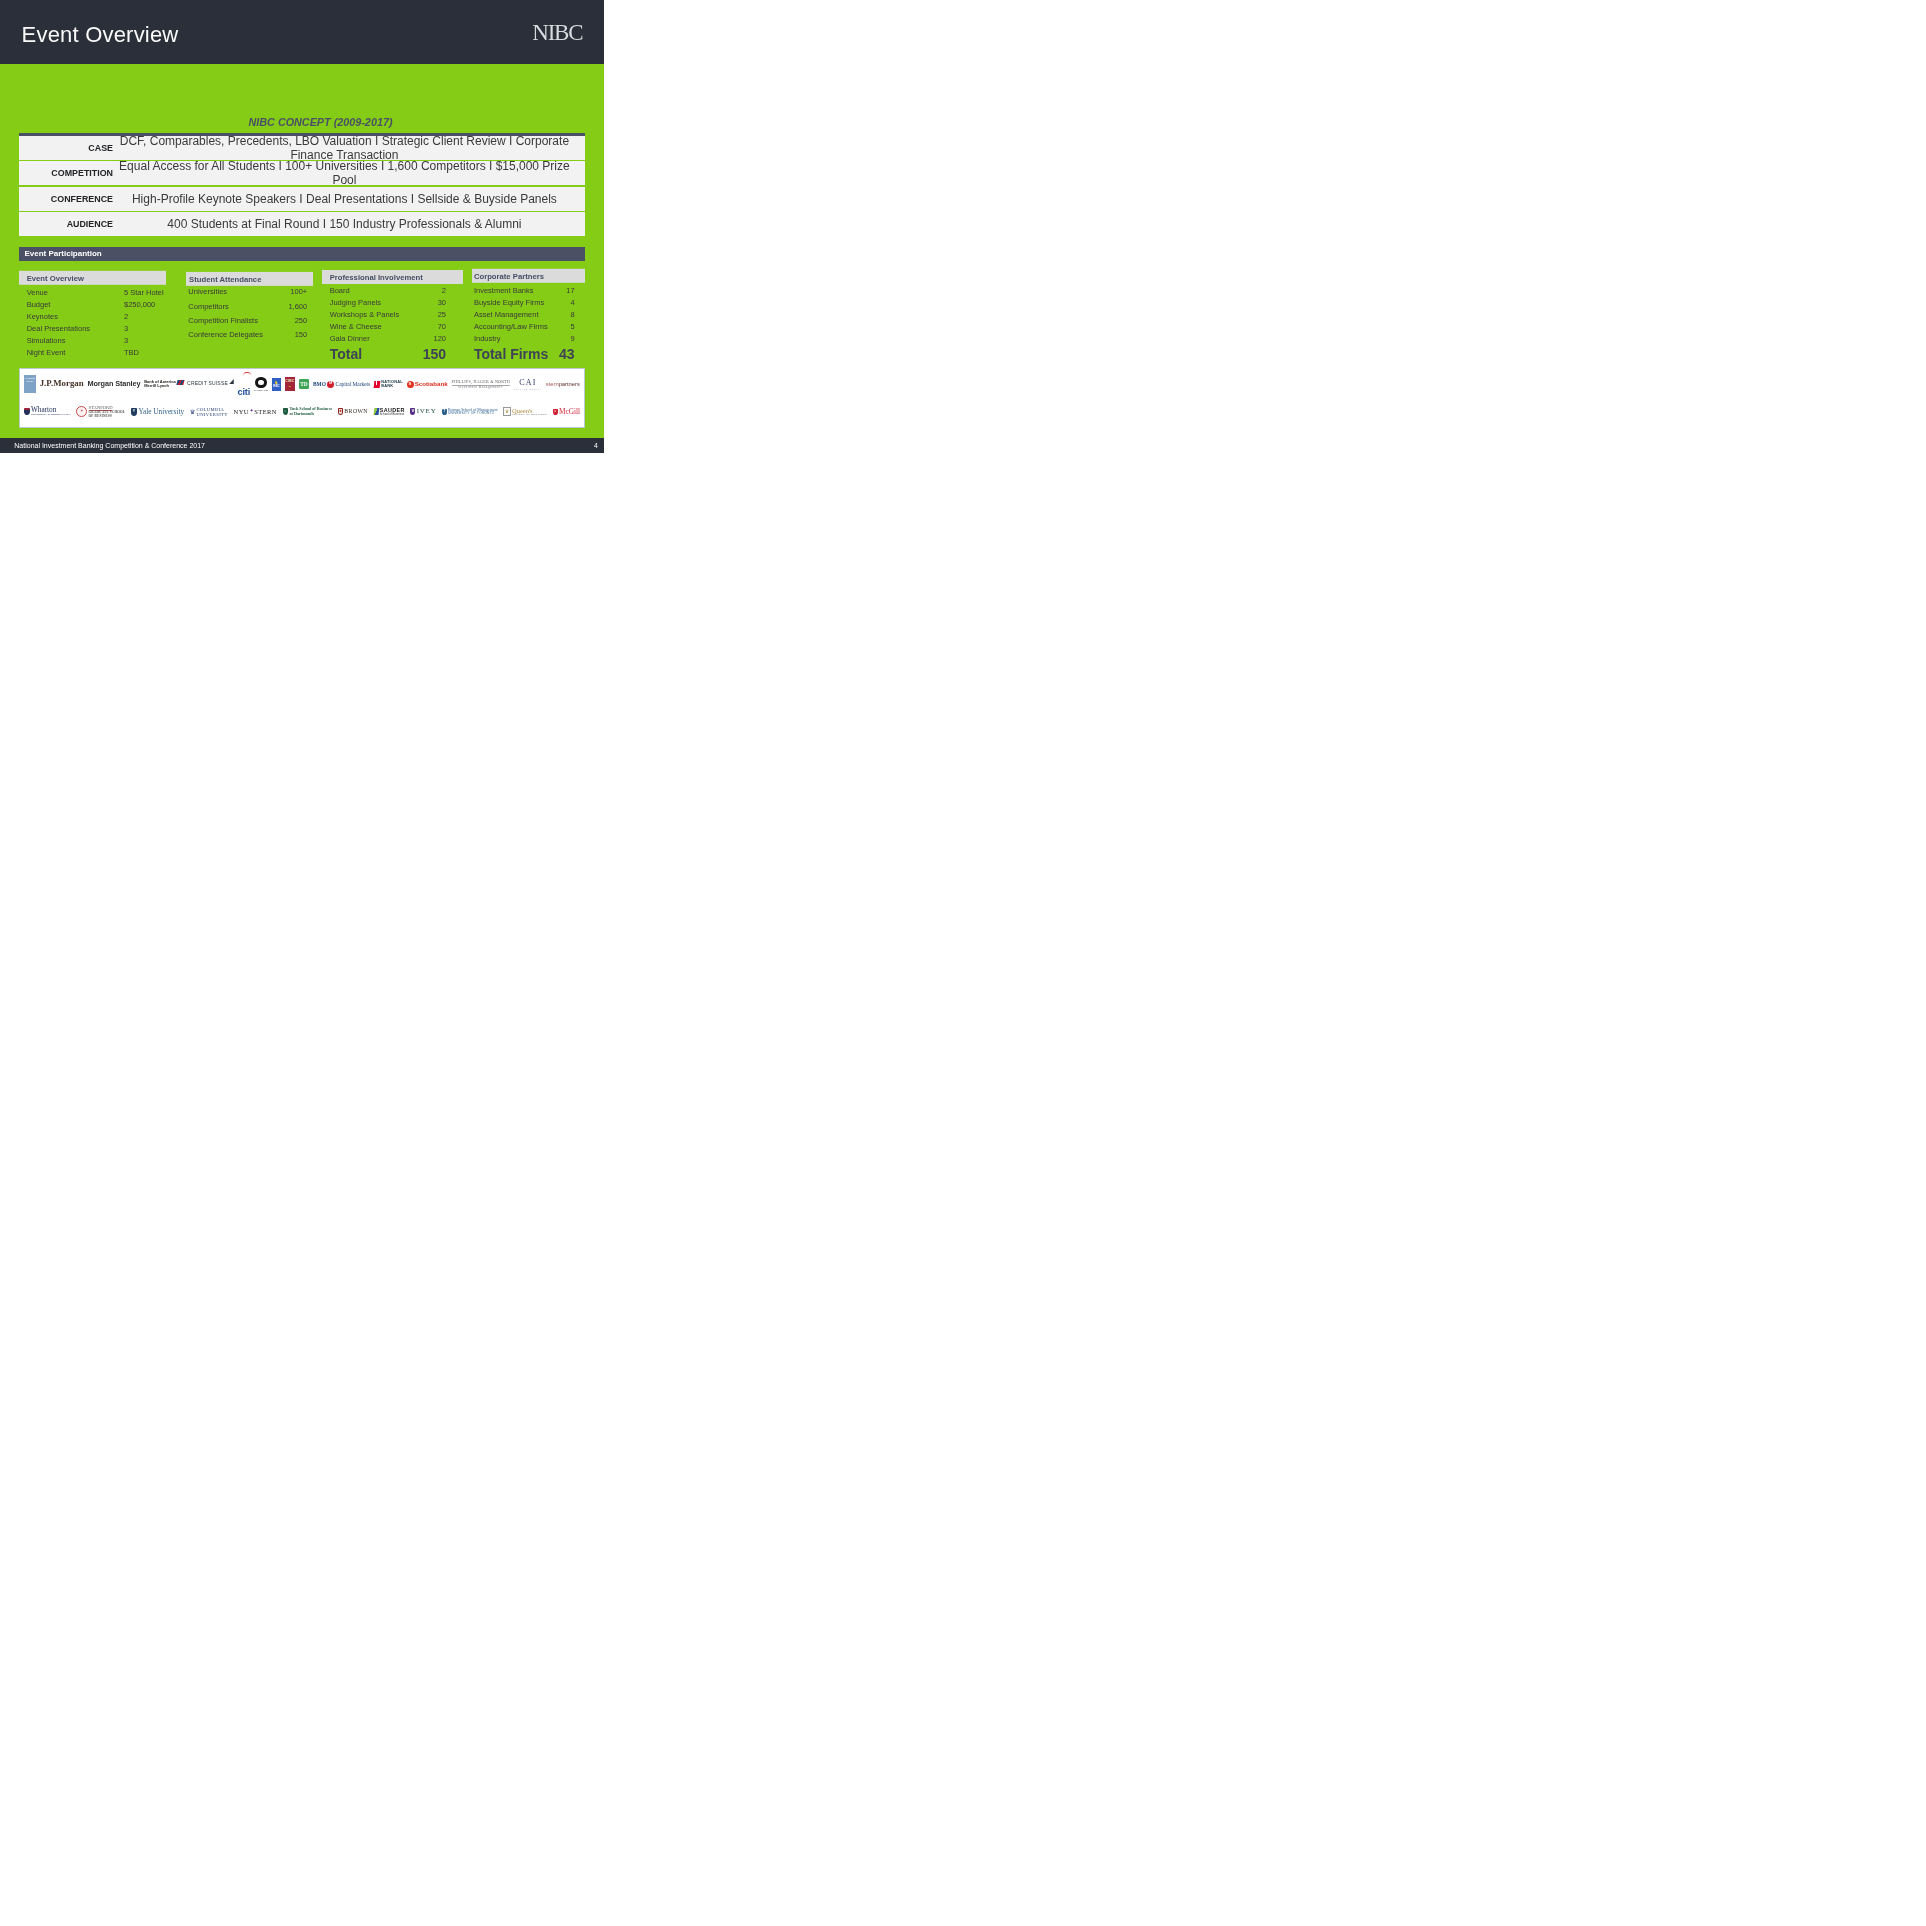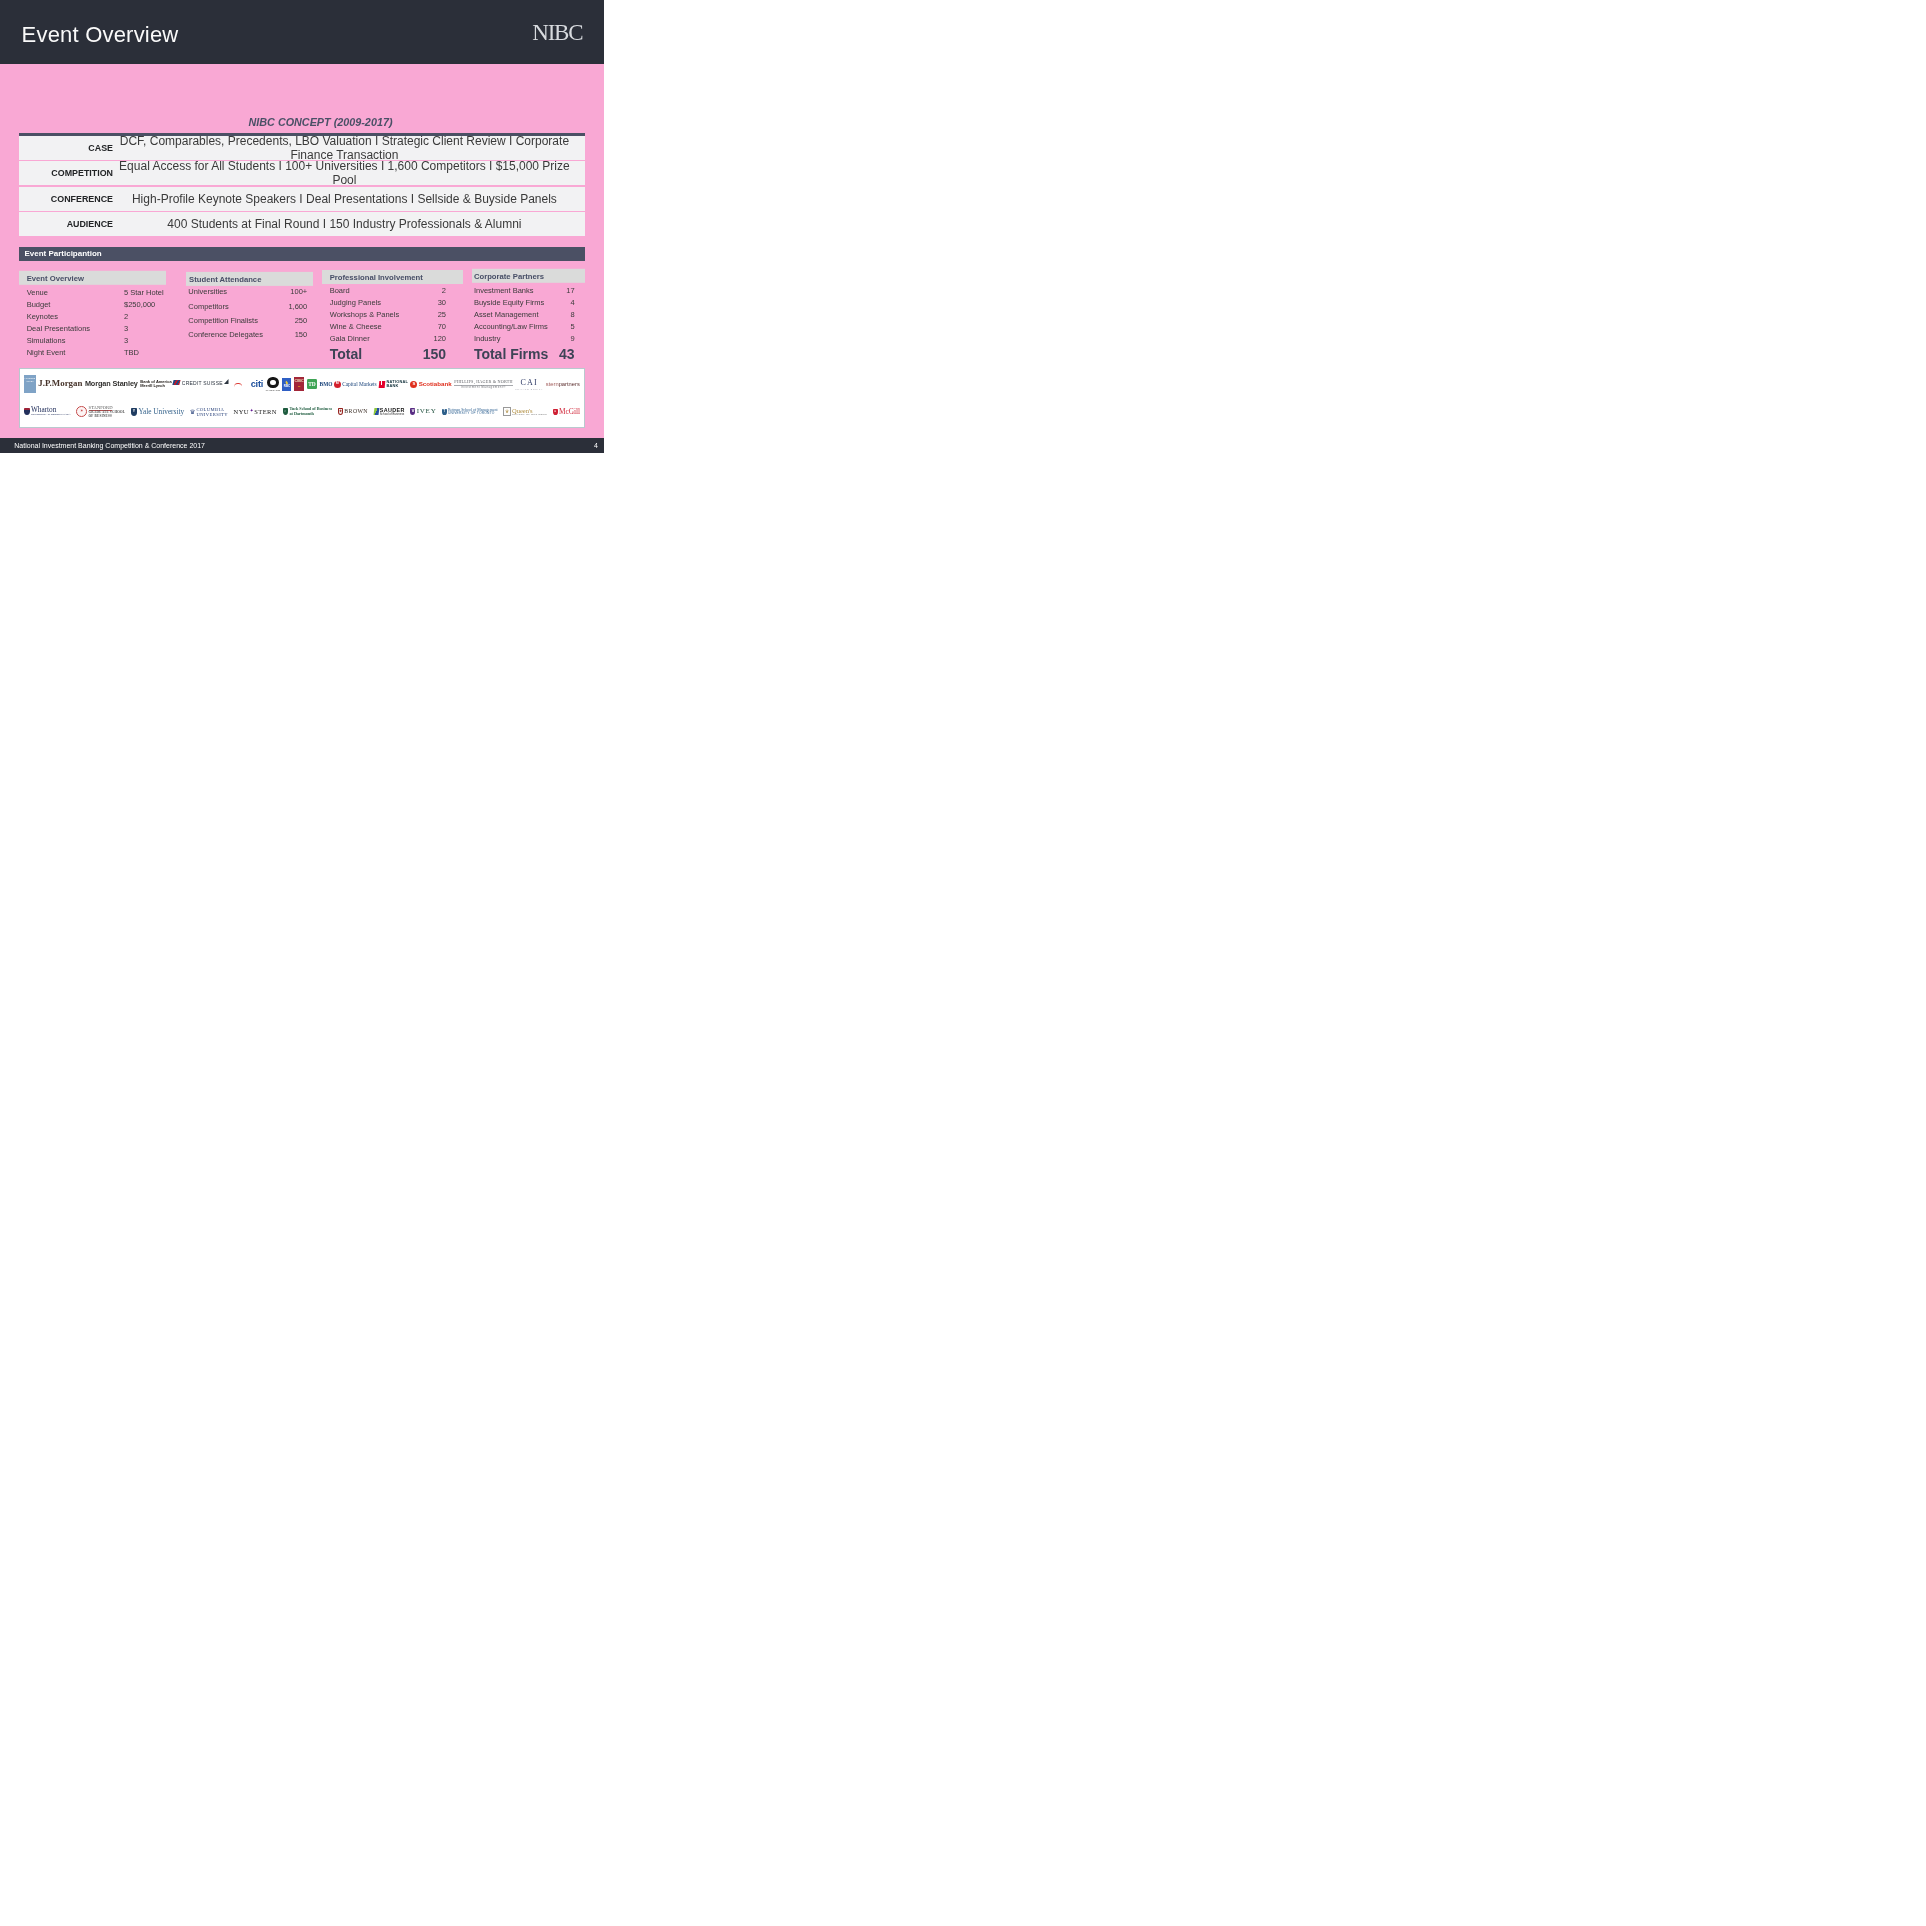--- a/index.html
+++ b/index.html
@@ -1,16 +1,16 @@
 <!DOCTYPE html>
 <html style="font-size:6.2px"><head>
 <meta charset="utf-8">
 <style>
   html,body{margin:0;padding:0;background:#ffffff;}
-  .slide{position:relative;width:604px;height:453px;background:#f9a8d4;overflow:hidden;
+  .slide{position:relative;width:604px;height:453px;background:#84cc16;overflow:hidden;
          font-family:"Liberation Sans",sans-serif;}
 
   
   .header{position:absolute;top:0;left:0;right:0;height:64px;background:#2b2f39;
           display:flex;align-items:center;justify-content:space-between;
           padding:0 21.6px;box-sizing:border-box;}
   .page-title{color:#fafafa;font-size:22px;font-weight:400;letter-spacing:0.2px;margin-top:5.4px;}
   .nibc-logo{font-family:"Liberation Serif",serif;color:#d7dade;font-size:23px;
              letter-spacing:-1.2px;margin-top:2.3px;}
 
@@ -239,21 +239,21 @@
           <div class="lstack" style="align-items: flex-start;">
             <div style="color: rgb(31, 26, 22); font-size: 4px; font-weight: 700; line-height: 1.12;">Bank of America</div>
             <div style="color: rgb(31, 26, 22); font-size: 4px; font-weight: 700; line-height: 1.12;">Merrill Lynch</div>
           </div>
           <div style="width: 6.5px; height: 4.6px; transform: skewX(-14deg); flex: 0 0 auto; background: linear-gradient(100deg, rgb(39, 71, 127) 0px, rgb(39, 71, 127) 30%, rgb(179, 30, 48) 30%, rgb(179, 30, 48) 55%, rgb(39, 71, 127) 55%, rgb(39, 71, 127) 80%, rgb(179, 30, 48) 80%); margin-bottom: 4.6px;"></div>
         </div>
         <div class="logo" style="gap: 0.8px;">
           <span style="color: rgb(44, 53, 64); font-size: 5px; font-weight: 400; letter-spacing: 0.2px; line-height: 1.12;">CREDIT SUISSE</span>
           <div style="width: 5px; height: 5.4px; background: rgb(44, 53, 64); flex: 0 0 auto; clip-path: polygon(0px 100%, 100% 0px, 100% 100%); margin-bottom: 5px;"></div>
         </div>
-        <div class="logo" style="gap: 12px; flex-direction: row;">
+        <div class="logo" style="gap: 12px; flex-direction: column;">
           <div style="width: 7.7px; height: 3.1px; flex: 0 0 auto; border-top: 1.3px solid rgb(220, 58, 52); border-radius: 50% 50% 0px 0px / 100% 100% 0px 0px; margin-bottom: -1.2px; transform: translateX(3.1px);"></div>
           <span style="color: rgb(29, 79, 156); font-size: 9.2px; font-weight: 700; letter-spacing: -0.2px; line-height: 1.12;">citi</span>
         </div>
         <div class="logo" style="gap: 0.8px; flex-direction: column;">
           <div style="width: 11.6px; height: 11.6px; border: 3.5px solid rgb(22, 22, 22); border-radius: 50%; box-sizing: border-box; flex: 0 0 auto;"></div>
           <span style="color: rgb(34, 34, 34); font-size: 2.1px; font-weight: 400; letter-spacing: 0.2px; line-height: 1.12;">MACQUARIE</span>
         </div>
         <div class="logo" style="gap: 1.5px;">
           <div style="width: 8.9px; height: 12.7px; background: rgb(47, 95, 196); border-radius: 0px; display: flex; flex-direction: column; align-items: center; justify-content: center; padding-top: 0px; box-sizing: border-box; flex: 0 0 auto;">
             <div style="color: rgb(243, 207, 51); font-size: 4.6px; font-weight: 400; line-height: 1.15;">♞</div>

